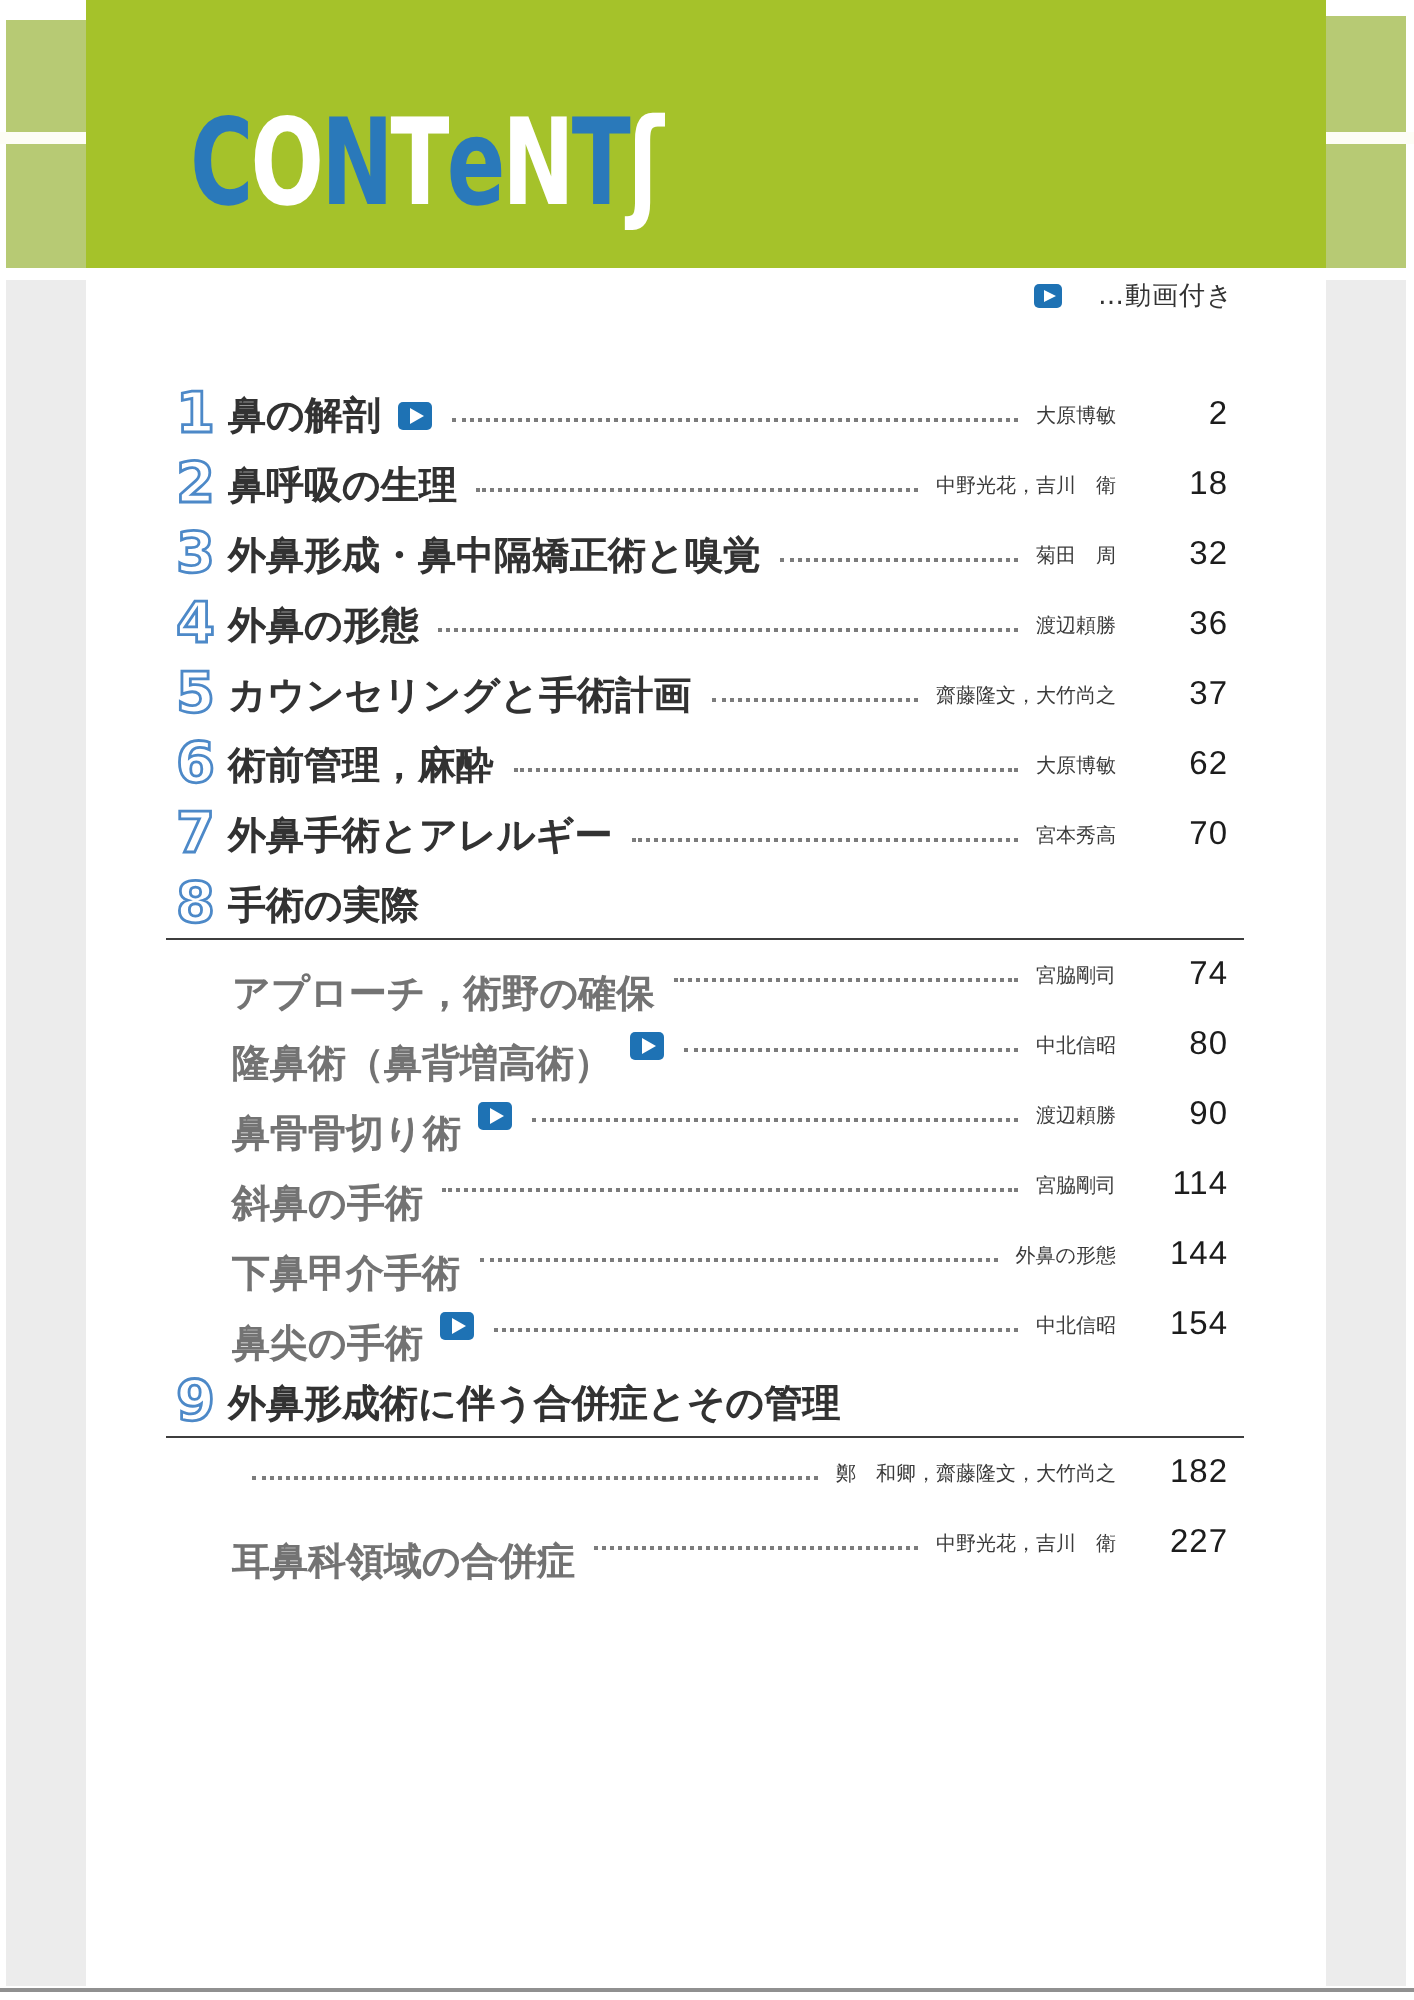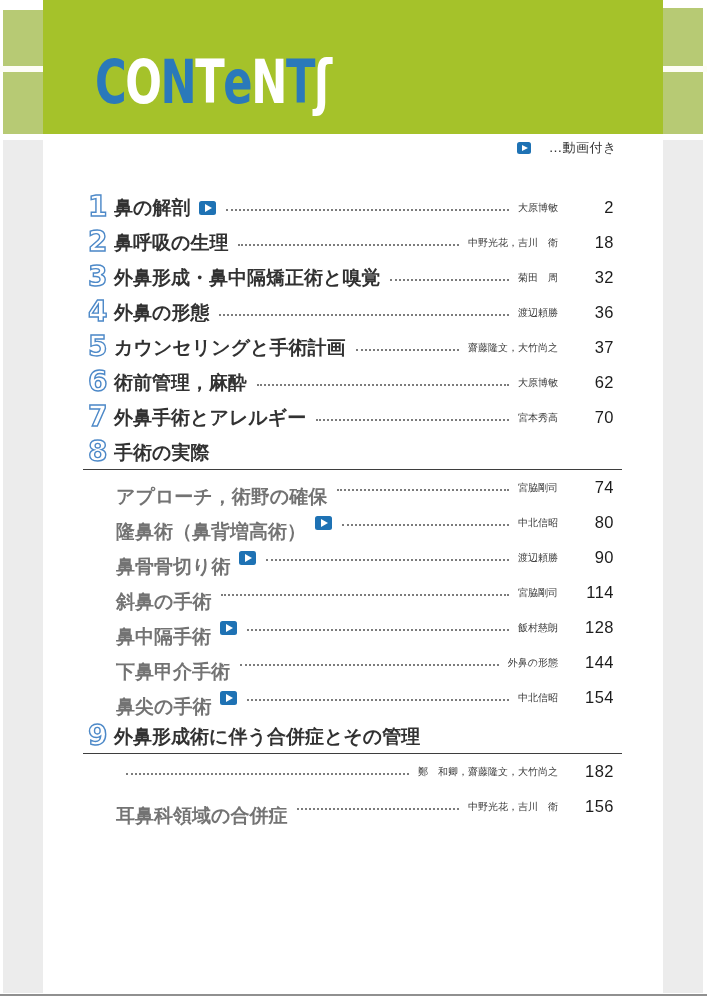--- a/index.html
+++ b/index.html
@@ -196,29 +196,20 @@
       <span class="pagenum">90</span>
     </div>
 
     <div class="row sub">
       <span class="title">斜鼻の手術</span>
       <span class="leader"></span>
       <span class="authors">宮脇剛司</span>
       <span class="pagenum">114</span>
     </div>
 
-    <div class="row sub">
-      <span class="title">鼻中隔手術</span>
-      <span class="vicon">
-          <span class="tri"></span>
-        </span>
-      <span class="leader"></span>
-      <span class="authors">飯村慈朗</span>
-      <span class="pagenum">128</span>
-    </div>
 
     <div class="row sub">
       <span class="title">下鼻甲介手術</span>
       <span class="leader"></span>
       <span class="authors">外鼻の形態</span>
       <span class="pagenum">144</span>
     </div>
 
     <div class="row sub">
       <span class="title">鼻尖の手術</span>
@@ -239,17 +230,17 @@
     <div class="row sub">
       <span class="leader"></span>
       <span class="authors">鄭　和卿，齋藤隆文，大竹尚之</span>
       <span class="pagenum">182</span>
     </div>
 
     <div class="row sub">
       <span class="title">耳鼻科領域の合併症</span>
       <span class="leader"></span>
       <span class="authors">中野光花，吉川　衛</span>
-      <span class="pagenum">156</span>
+      <span class="pagenum">227</span>
     </div>
 
   </div>
 </div>
 
 </body></html>

